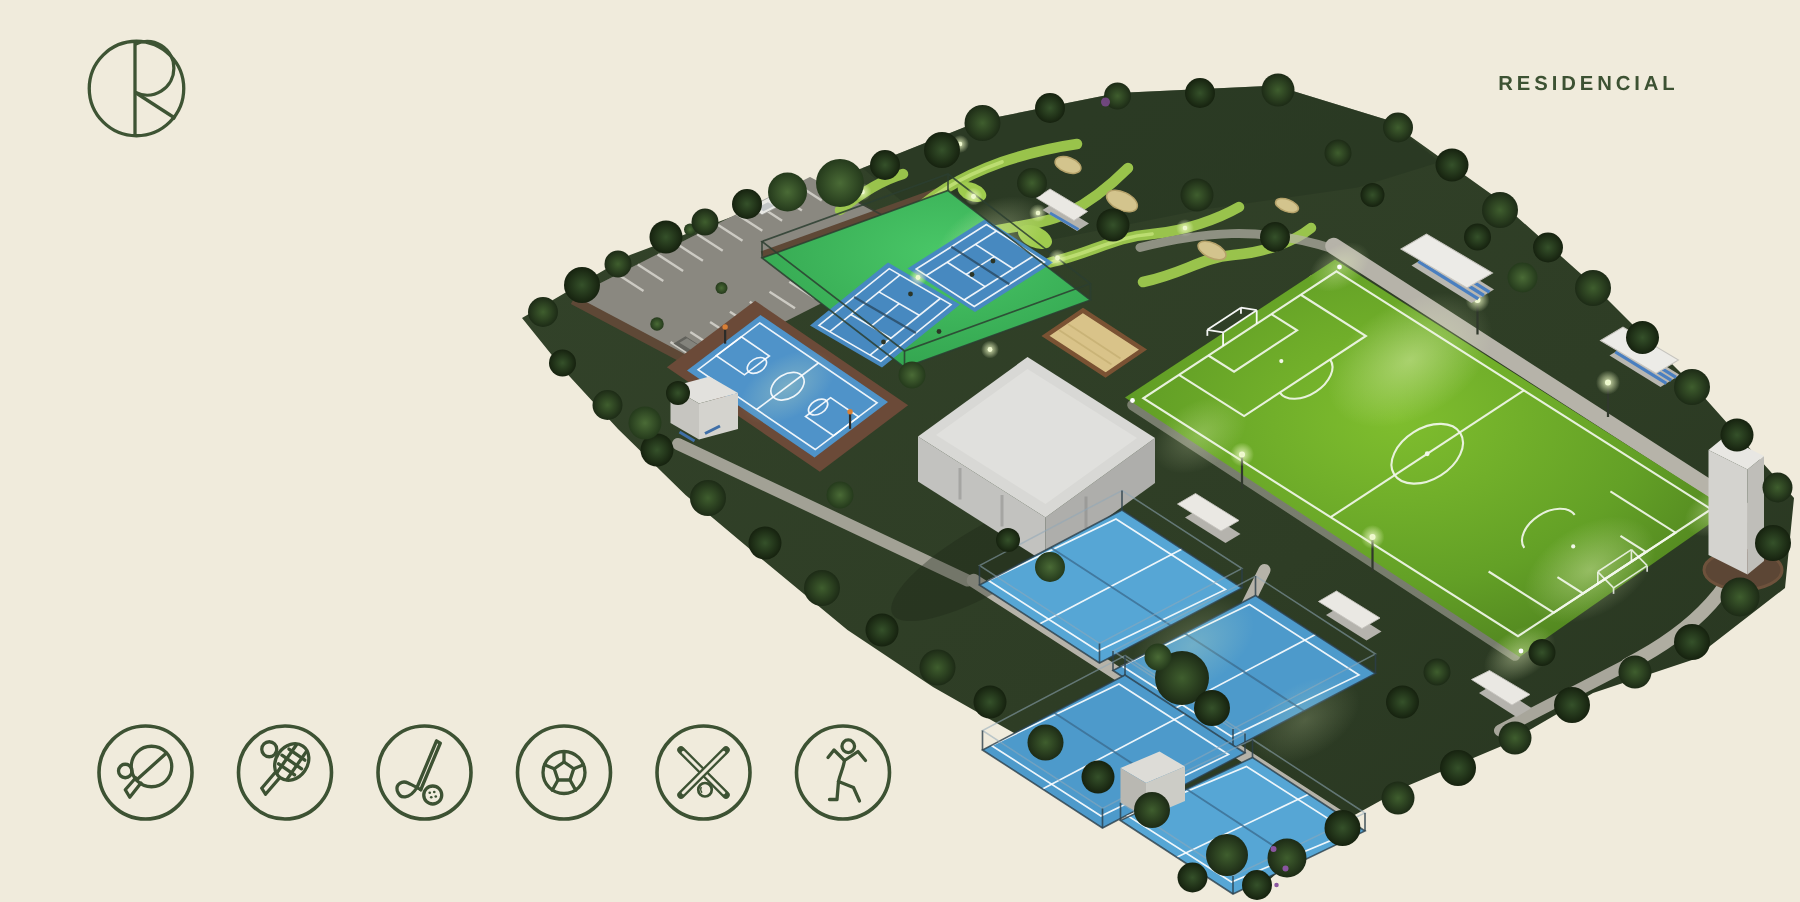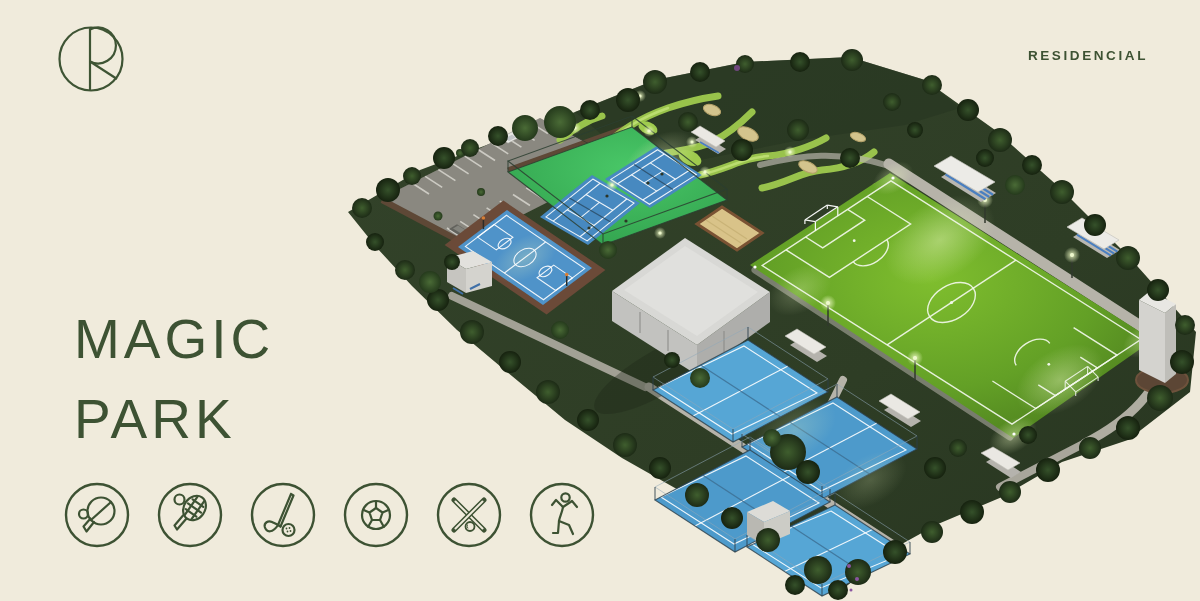--- a/index.html
+++ b/index.html
@@ -1,20 +1,20 @@
 <!DOCTYPE html>
 <html><head>
 <meta charset="utf-8">
 <style>
   html,body{margin:0;padding:0;background:#f0ebdc;}
   .stage{position:relative;width:1200px;height:601px;background:#f0ebdc;
          font-family:"Liberation Sans",sans-serif;overflow:hidden;}
   .park-svg{position:absolute;left:0;top:0;}
   .logo{position:absolute;left:57px;top:25px;}
-  .wordmark{position:absolute;top:48px;right:52px;font-size:13.5px;letter-spacing:2.6px;
+  .wordmark{position:absolute;top:48px;right:81px;font-size:13.5px;letter-spacing:2.6px;
             color:#3d5233;font-weight:600;}
   .title{position:absolute;left:74px;top:300px;font-size:55px;letter-spacing:4px;
          color:#3d5233;line-height:1.45;font-weight:400;}
   .title div{white-space:nowrap;}
   .amenities{position:absolute;left:63px;top:481px;display:flex;gap:25px;}
   .amenity{width:68px;height:68px;}
   .ic{stroke:#3d5233;fill:none;stroke-width:2.2;stroke-linecap:round;stroke-linejoin:round;}
   .icb{stroke:#3d5233;fill:none;stroke-width:2.4;}
   
   .t1{fill:url(#trA);} .t2{fill:url(#trB);} .t3{fill:url(#trC);}
@@ -488,24 +488,20 @@
     <svg width="68" height="68" viewBox="0 0 68 68" aria-label="R monogram logo">
       <circle cx="34" cy="34" r="31.5" fill="none" stroke="#3e5434" stroke-width="2.2"></circle>
       <line x1="33" y1="3.2" x2="33" y2="65" stroke="#3e5434" stroke-width="2.2"></line>
       <path d="M33,4.5 A17.9,17.9 0 1 1 33,36.5" fill="none" stroke="#3e5434" stroke-width="2.2"></path>
       <line x1="33" y1="36.5" x2="60" y2="54" stroke="#3e5434" stroke-width="2.2"></line>
     </svg>
   </div>
 
   <div class="wordmark">RESIDENCIAL</div>
 
-  <div class="title">
-    <div>MAGIC</div>
-    <div>PARK</div>
-  </div>
 
   <div class="amenities">
 
     <svg class="amenity" viewBox="0 0 68 68">
       <circle class="icb" cx="34" cy="34" r="31"></circle>
       <circle class="ic" cx="38" cy="30" r="13.5"></circle>
       <line class="ic" x1="28" y1="39" x2="48" y2="21"></line>
       <path class="ic" d="M31,41 L23.5,50.5 L20.5,45.5 L27.5,37.5"></path>
       <circle class="ic" cx="20.5" cy="33" r="4.5"></circle>
     </svg>

